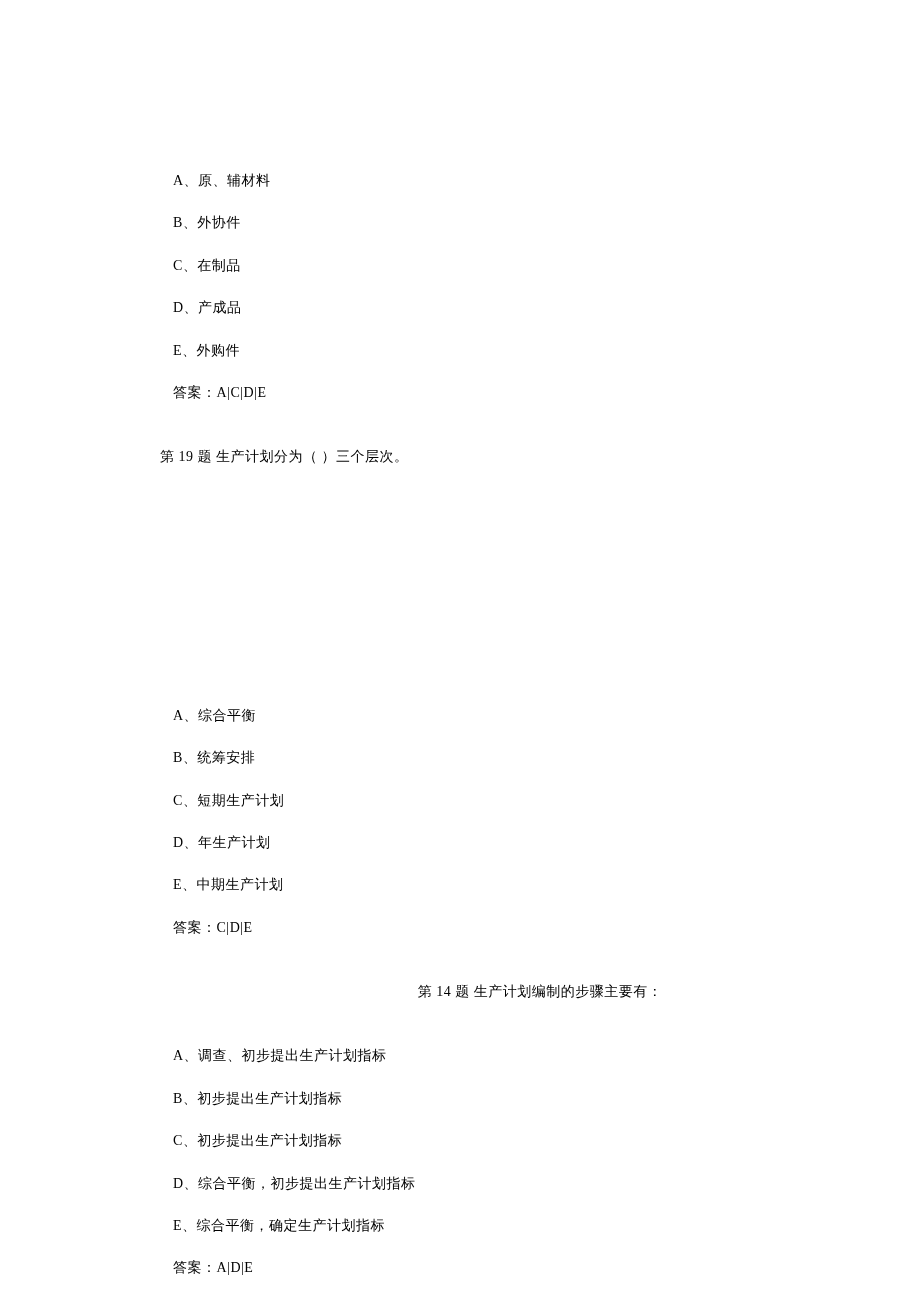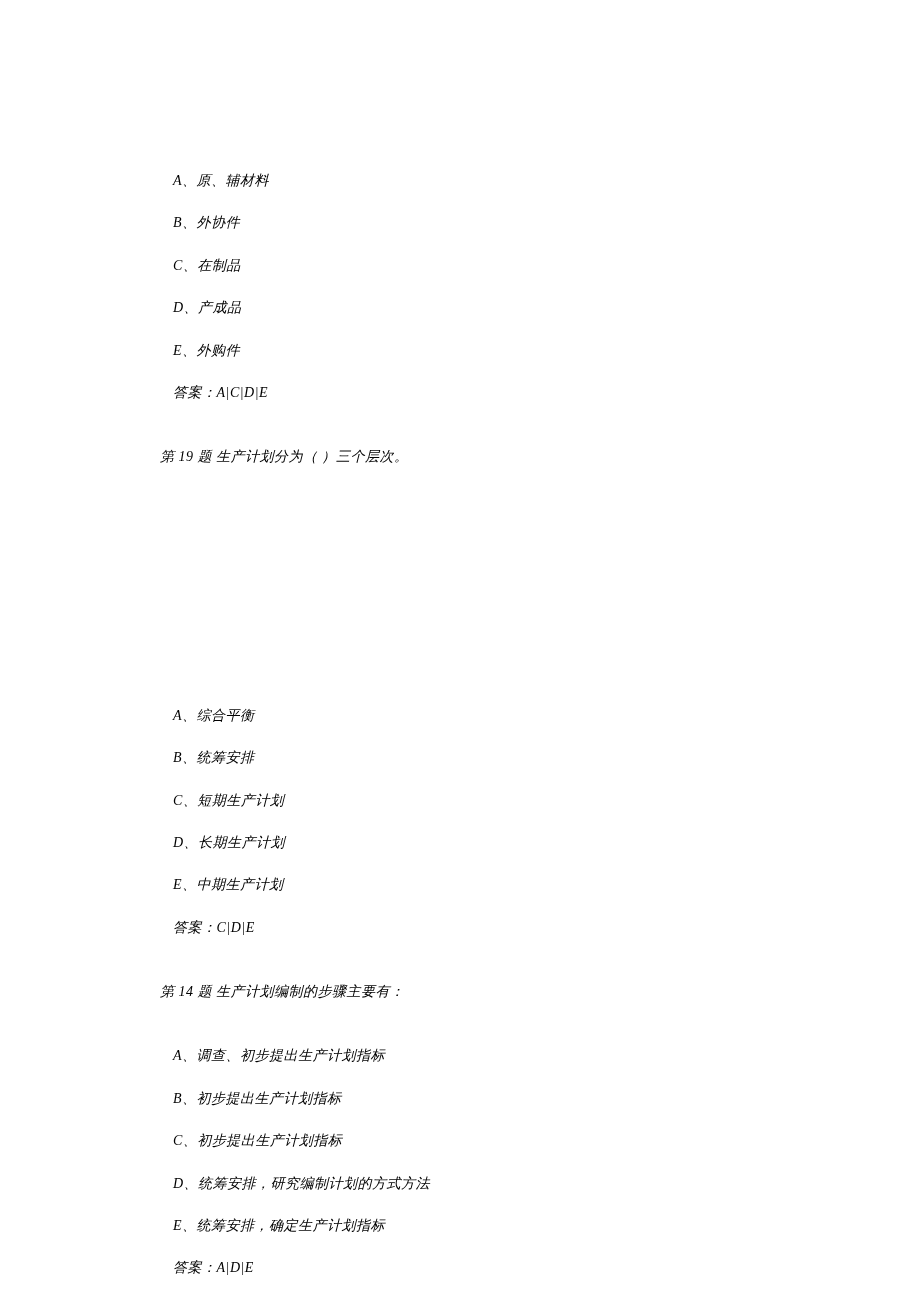--- a/index.html
+++ b/index.html
@@ -1,19 +1,18 @@
 <!DOCTYPE html>
 <html><head>
   <meta charset="utf-8">
   <style>
     * {
       margin: 0;
       padding: 0;
       box-sizing: border-box;
-      font-style: italic;
     }
     body {
       width: 920px;
       height: 1302px;
       background: #ffffff;
       font-family: "SimSun", "宋体", serif;
       font-size: 14px;
       color: #000000;
       line-height: 1.6;
       padding-top: 170px;
@@ -24,20 +23,21 @@
       letter-spacing: 0.5px;
     }
     .answer {
       margin-bottom: 42px;
       letter-spacing: 0.5px;
     }
     .question {
       margin-bottom: 42px;
       margin-left: -13px;
       letter-spacing: 0.5px;
+      text-align: center;
     }
     .question-large-gap {
       margin-bottom: 236px;
       margin-left: -13px;
       letter-spacing: 0.5px;
     }
   </style>
 </head>
 <body>
 
@@ -46,24 +46,24 @@
 <div class="option">C、在制品</div>
 <div class="option">D、产成品</div>
 <div class="option">E、外购件</div>
 <div class="answer">答案：A|C|D|E</div>
 
 <div class="question-large-gap">第 19 题  生产计划分为（ ）三个层次。</div>
 
 <div class="option">A、综合平衡</div>
 <div class="option">B、统筹安排</div>
 <div class="option">C、短期生产计划</div>
-<div class="option">D、长期生产计划</div>
+<div class="option">D、年生产计划</div>
 <div class="option">E、中期生产计划</div>
 <div class="answer">答案：C|D|E</div>
 
 <div class="question">第 14 题  生产计划编制的步骤主要有：</div>
 
 <div class="option">A、调查、初步提出生产计划指标</div>
 <div class="option">B、初步提出生产计划指标</div>
 <div class="option">C、初步提出生产计划指标</div>
-<div class="option">D、统筹安排，研究编制计划的方式方法</div>
-<div class="option">E、统筹安排，确定生产计划指标</div>
+<div class="option">D、综合平衡，初步提出生产计划指标</div>
+<div class="option">E、综合平衡，确定生产计划指标</div>
 <div class="answer">答案：A|D|E</div>
 
 </body></html>

